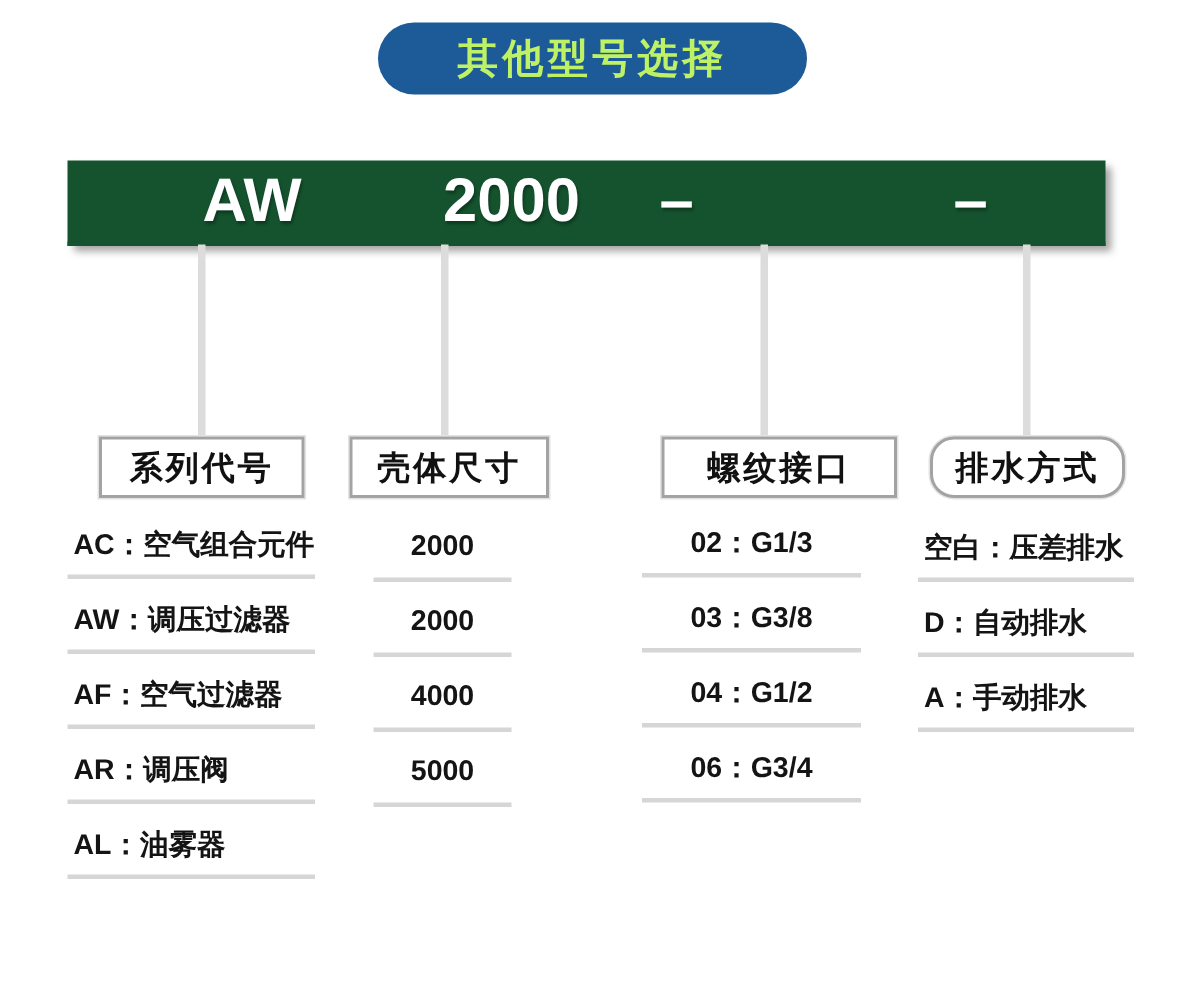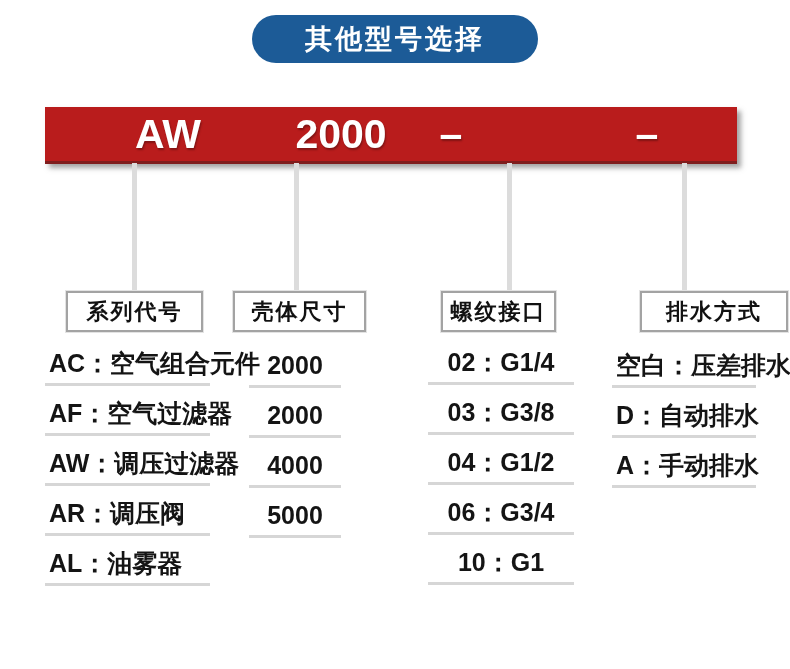--- a/index.html
+++ b/index.html
@@ -13,33 +13,33 @@
   }
 
   
   .title-badge {
     position: absolute;
     left: 252px; top: 15px;
     width: 286px; height: 48px;
     background: #1c5b97;
     border-radius: 26px;
     display: flex; align-items: center; justify-content: center;
-    color: #ffffff;
+    color: #bef264;
     font-size: 27px;
     font-weight: 700;
     letter-spacing: 3px;
   }
 
   
   .model-bar {
     position: absolute;
     left: 45px; top: 107px;
     width: 692px; height: 54px;
-    background: #b91c1c;
-    border-bottom: 3px solid #7f1d1d;
+    background: #14532d;
+    border-bottom: 3px solid #14532d;
     box-shadow: 4px 4px 5px rgba(90,90,90,0.55);
   }
   .model-seg {
     position: absolute;
     top: 50%;
     transform: translate(-50%, -50%);
     color: #ffffff;
     font-size: 41px;
     font-weight: 700;
     text-shadow: 1px 2px 2px rgba(0,0,0,0.30);
@@ -74,37 +74,37 @@
     box-shadow: 0 0 0 1px #e3e3e3;
     box-sizing: border-box;
     display: flex; align-items: center; justify-content: center;
     color: #111111;
     font-size: 22px;
     font-weight: 700;
     letter-spacing: 2px;
   }
   .hbox-0 { left: 66px;  width: 137px; }
   .hbox-1 { left: 233px; width: 133px; }
-  .hbox-2 { left: 441px; width: 115px; }
-  .hbox-3 { left: 640px; width: 148px; }
+  .hbox-2 { left: 441px; width: 157px; }
+  .hbox-3 { left: 620px; width: 130px; border-radius: 16px; }
 
   
   .option-col { position: absolute; }
   .col-0 { left: 45px;  top: 338px; width: 165px; }
   .col-1 { left: 249px; top: 340px; width: 92px;  }
   .col-2 { left: 428px; top: 337px; width: 146px; }
   .col-3 { left: 612px; top: 340px; width: 144px; }
 
   .option-item {
     position: relative;
     height: 50px;
     display: flex;
     align-items: center;
     color: #141414;
-    font-size: 25px;
+    font-size: 19px;
     font-weight: 700;
     white-space: nowrap;
   }
   .option-item::after {
     content: "";
     position: absolute;
     left: 0; right: 0; bottom: 2px;
     height: 3px;
     background: #d6d6d6;
   }
@@ -142,39 +142,38 @@
   </div>
   <div class="header-box hbox-2">
     <span>螺纹接口</span>
   </div>
   <div class="header-box hbox-3">
     <span>排水方式</span>
   </div>
 
   <div class="option-col col-0">
     <div class="option-item">AC：空气组合元件</div>
+    <div class="option-item">AW：调压过滤器</div>
     <div class="option-item">AF：空气过滤器</div>
-    <div class="option-item">AW：调压过滤器</div>
     <div class="option-item">AR：调压阀</div>
     <div class="option-item">AL：油雾器</div>
   </div>
 
   <div class="option-col col-1">
     <div class="option-item">2000</div>
     <div class="option-item">2000</div>
     <div class="option-item">4000</div>
     <div class="option-item">5000</div>
   </div>
 
   <div class="option-col col-2">
-    <div class="option-item">02：G1/4</div>
+    <div class="option-item">02：G1/3</div>
     <div class="option-item">03：G3/8</div>
     <div class="option-item">04：G1/2</div>
     <div class="option-item">06：G3/4</div>
-    <div class="option-item">10：G1</div>
   </div>
 
   <div class="option-col col-3">
     <div class="option-item">空白：压差排水</div>
     <div class="option-item">D：自动排水</div>
     <div class="option-item">A：手动排水</div>
   </div>
 
 </div>
 

